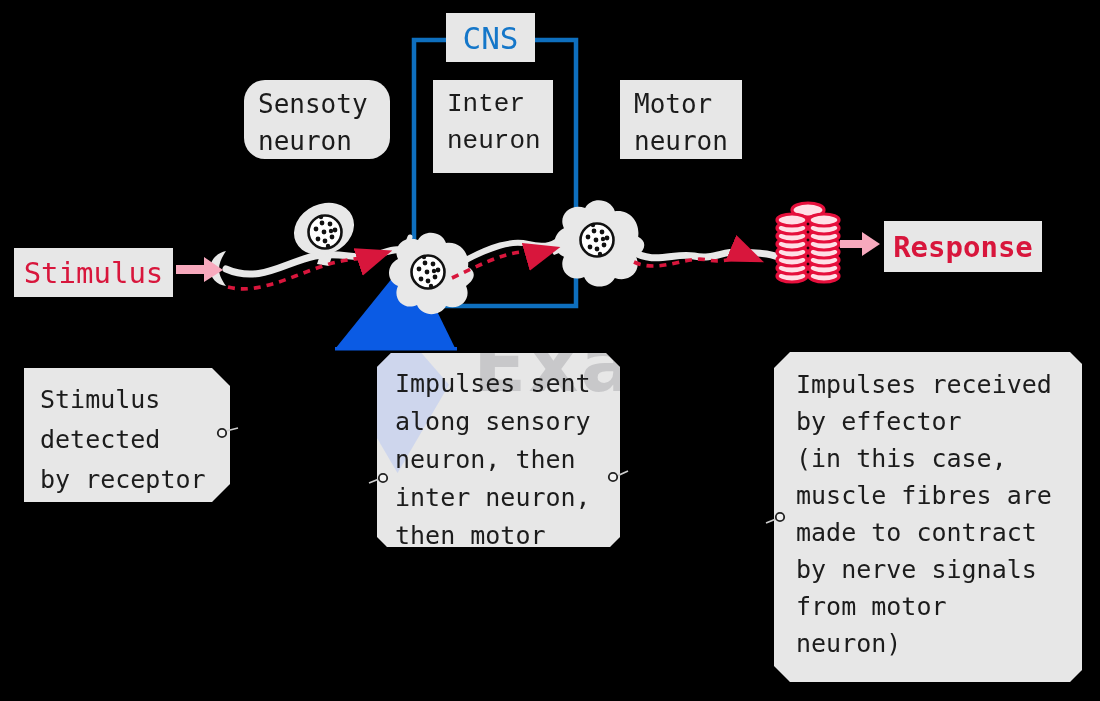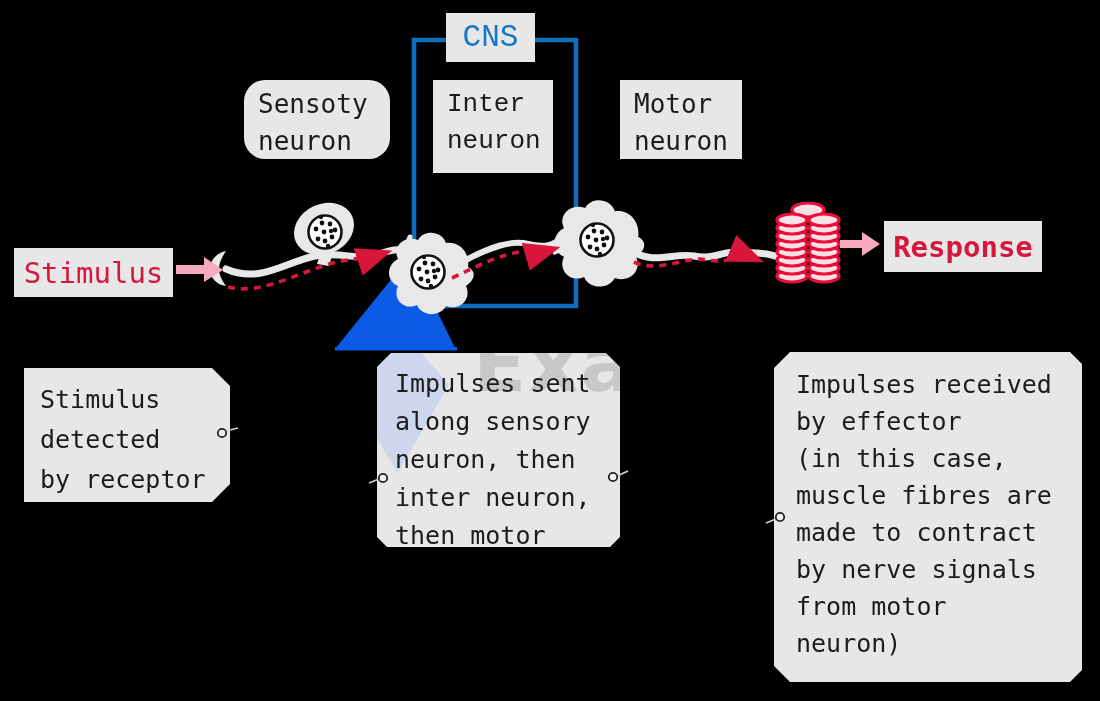--- a/index.html
+++ b/index.html
@@ -21,21 +21,21 @@
      clip-path:polygon(0 0,calc(100% - 18px) 0,100% 18px,100% calc(100% - 18px),calc(100% - 18px) 100%,0 100%);}
   #note-middle{left:377px;top:353px;width:243px;height:194px;padding:12px 0 0 18px;line-height:38px;overflow:hidden;
      clip-path:polygon(14px 0,calc(100% - 14px) 0,100% 14px,100% calc(100% - 10px),calc(100% - 10px) 100%,10px 100%,0 calc(100% - 10px),0 14px);}
   #note-right{left:774px;top:352px;width:308px;height:330px;padding:14px 0 0 22px;line-height:37px;
      clip-path:polygon(16px 0,calc(100% - 12px) 0,100% 12px,100% calc(100% - 12px),calc(100% - 12px) 100%,16px 100%,0 calc(100% - 16px),0 16px);}
   #label-sensory{left:244px;top:80px;width:146px;height:79px;border-radius:21px;}
   #label-inter{left:433px;top:80px;width:120px;height:93px;font-family:Liberation Mono, monospace;}
   #label-motor{left:620px;top:80px;width:122px;height:79px;}
   #box-stimulus{left:14px;top:248px;width:159px;height:49px;}
   #box-response{left:884px;top:221px;width:158px;height:51px;font-weight:bold;}
-  #box-cns{left:446px;top:13px;width:89px;height:49px;font-family:Liberation Mono, monospace;}
+  #box-cns{left:446px;top:13px;width:89px;height:49px;}
   .wm-tri{position:absolute;left:-6px;top:-6px;width:78px;height:126px;z-index:1;
           background:#b9c9f2;opacity:.55;
           clip-path:polygon(0 4%,58% 0,100% 30%,34% 100%,0 64%);}
   .wm-text{position:absolute;left:96px;top:-8px;z-index:1;font-family:"DejaVu Sans",sans-serif;
            font-weight:bold;font-size:78px;color:rgba(90,90,100,0.22);letter-spacing:2px;}
 </style>
 </head>
 <body>
 
 <div id="stage">

